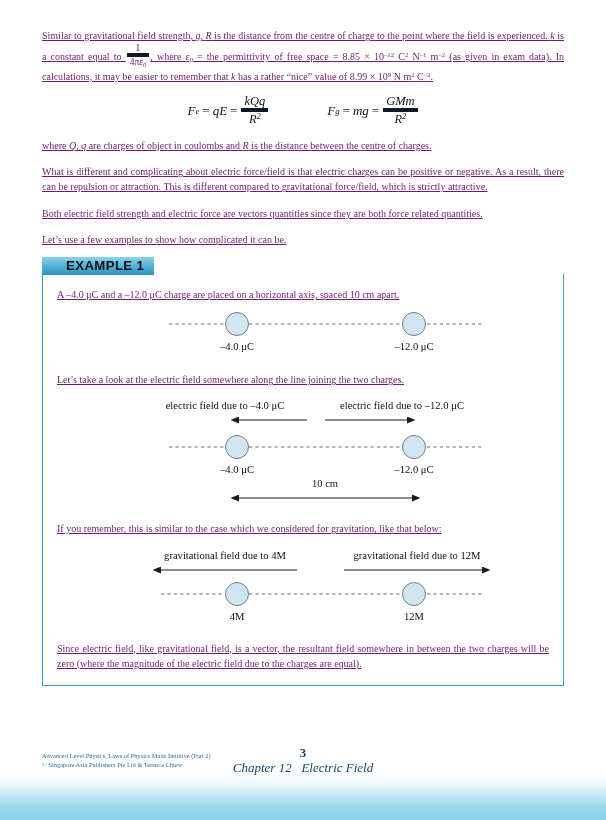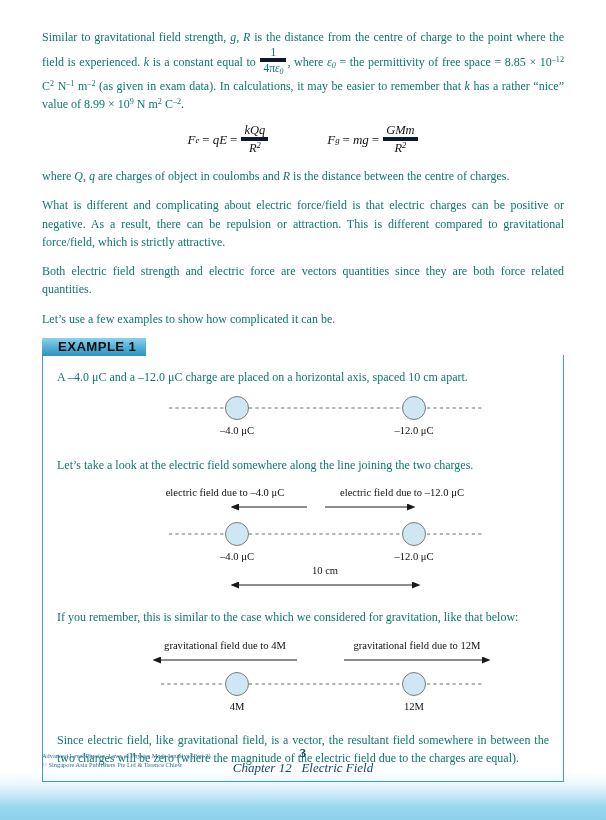--- a/index.html
+++ b/index.html
@@ -22,24 +22,25 @@
     height: 48px;
     background: linear-gradient(to bottom, rgba(255,255,255,0) 0%, rgba(214,238,248,0.55) 28%, rgba(150,214,238,0.95) 72%, #8ed0ea 100%);
   }
   #content {
     position: absolute;
     left: 42px; top: 28px;
     width: 522px;
   }
   p.body {
     margin: 0 0 11px 0;
-    font-size: 12px;
+    font-size: 10px;
     line-height: 1.52;
     text-align: justify;
-    color: #0f766e;
+    color: #701a75;
+    text-decoration: underline;
   }
   p.body.last { margin-bottom: 9px; }
   .ital { font-style: italic; }
   .sub { font-size: 0.68em; vertical-align: -0.28em; font-style: italic; }
   .supn { font-size: 0.68em; vertical-align: 0.45em; margin-top: 16px; }
   .frac {
     display: inline-block;
     vertical-align: -0.55em;
     text-align: center;
     line-height: 1.05;
@@ -61,21 +62,21 @@
   }
   .formula { display: inline-flex; align-items: center; white-space: nowrap; }
   .formula .op { font-style: normal; margin: 0 3px; }
 
   
   #example-wrap { position: relative; margin-top: 9px; }
   .example-tab {
     position: relative;
     display: inline-block;
     z-index: 3;
-    padding: 1px 10px 2px 16px;
+    padding: 1px 10px 2px 24px;
     background: linear-gradient(to bottom, #8ed2ea 0%, #56b3d8 48%, #2e93bd 100%);
     color: #101010;
     font-family: "Liberation Sans", sans-serif;
     font-weight: bold;
     font-size: 13.2px;
     letter-spacing: 0.4px;
     line-height: 15px;
   }
   .example-box {
     border: 1.4px solid #3f9cc0;

